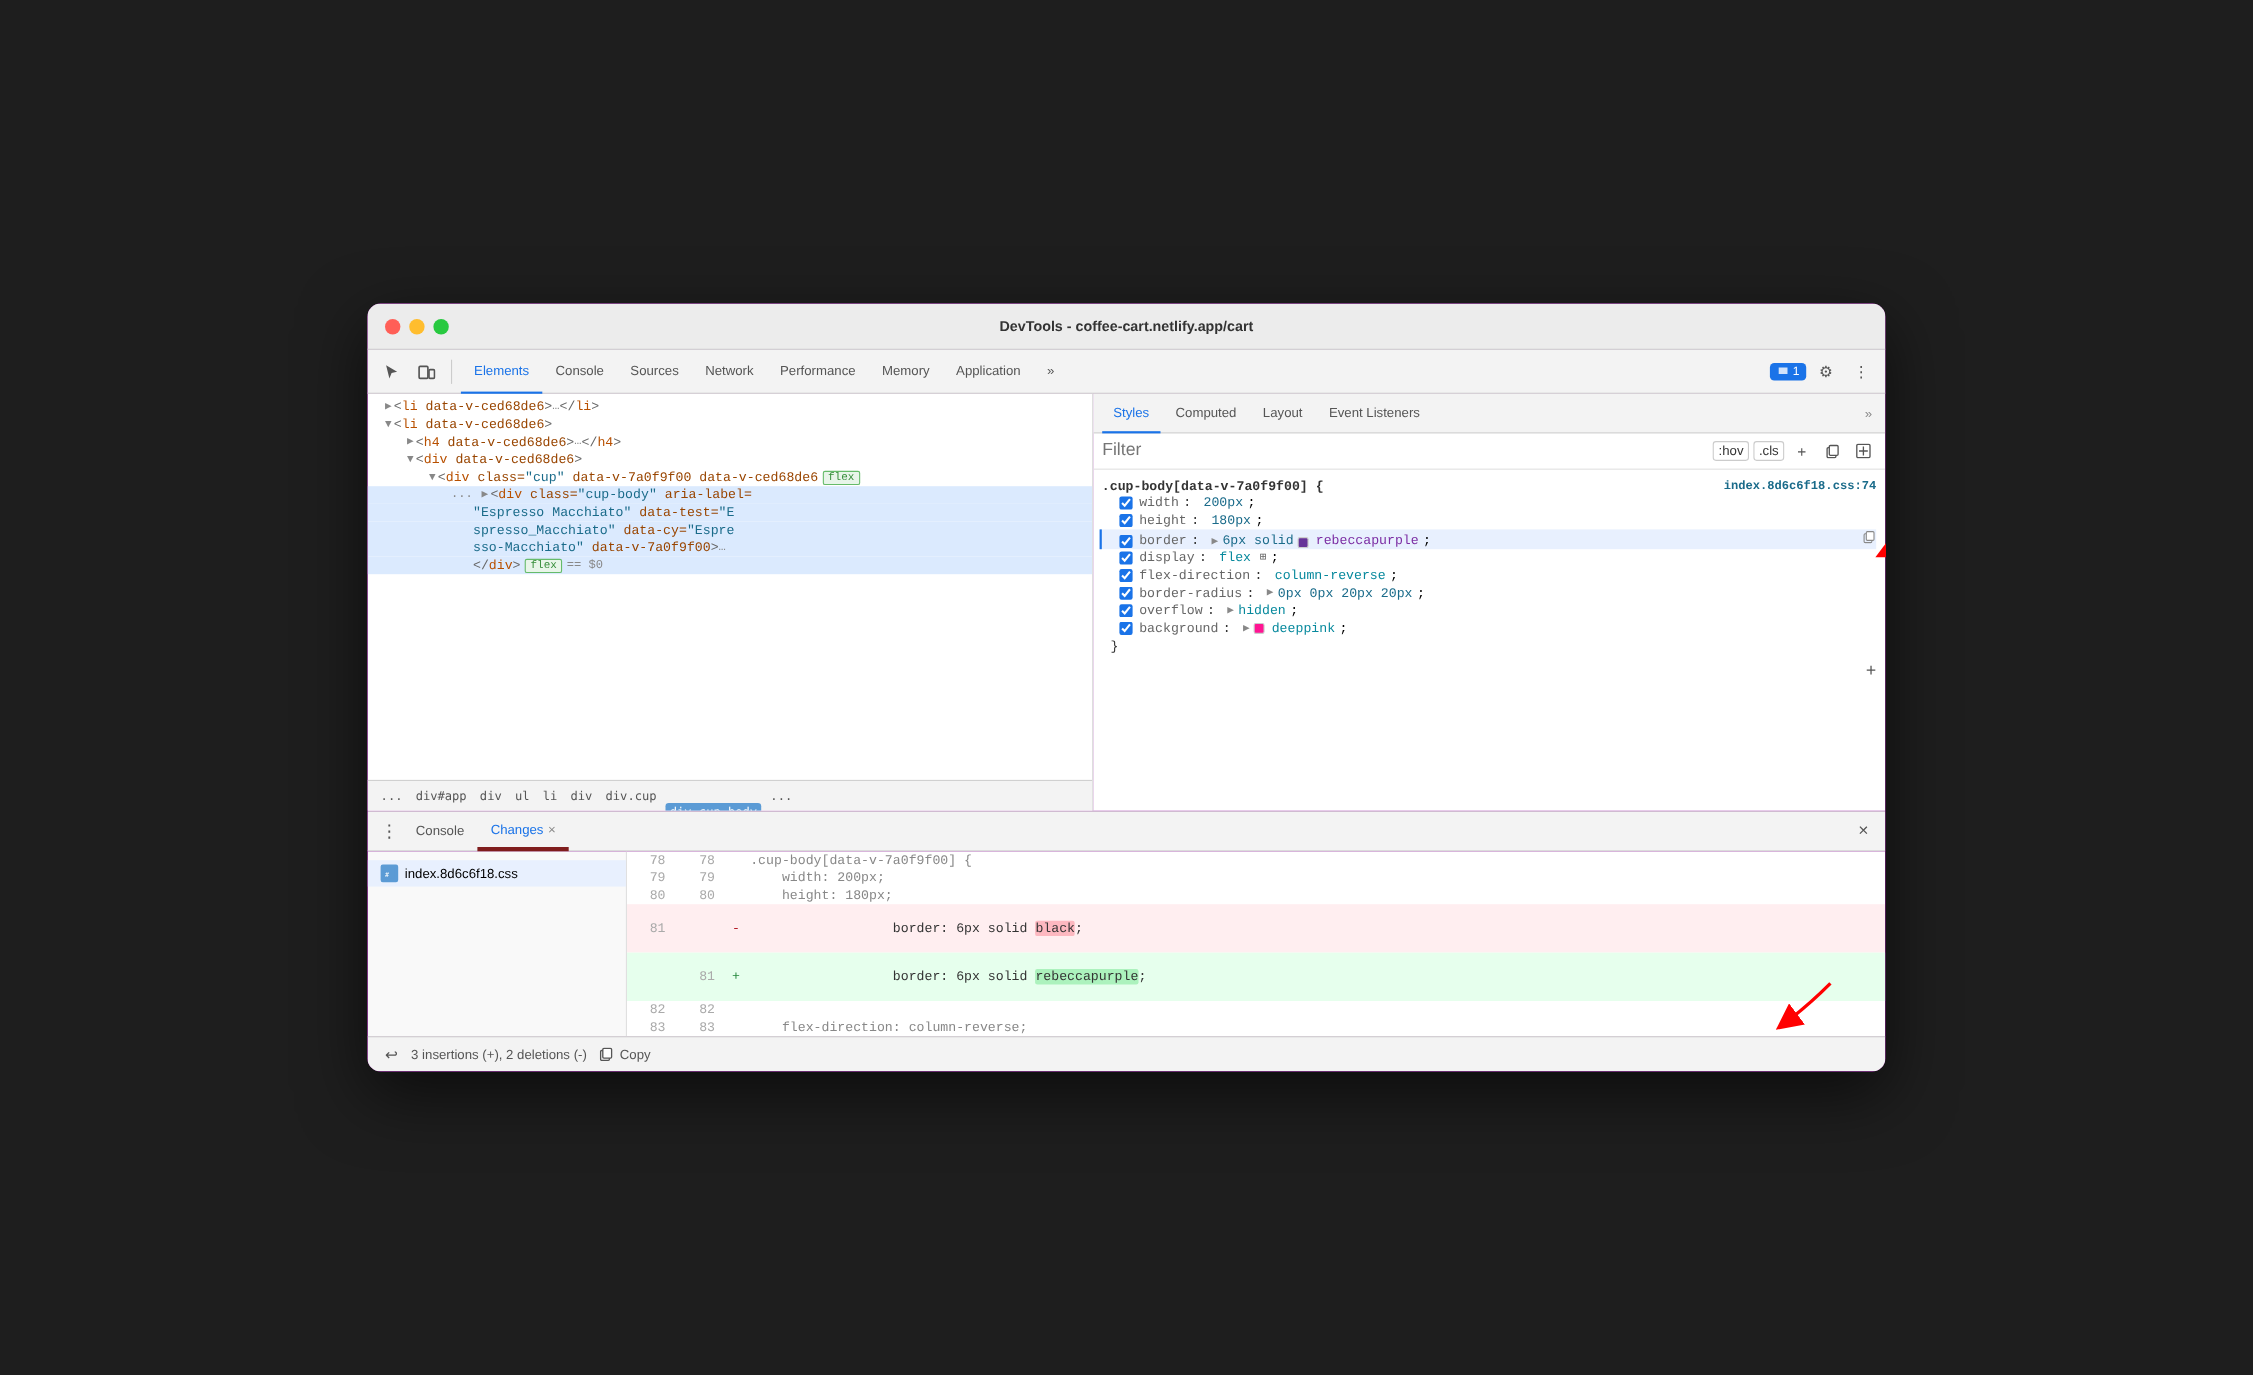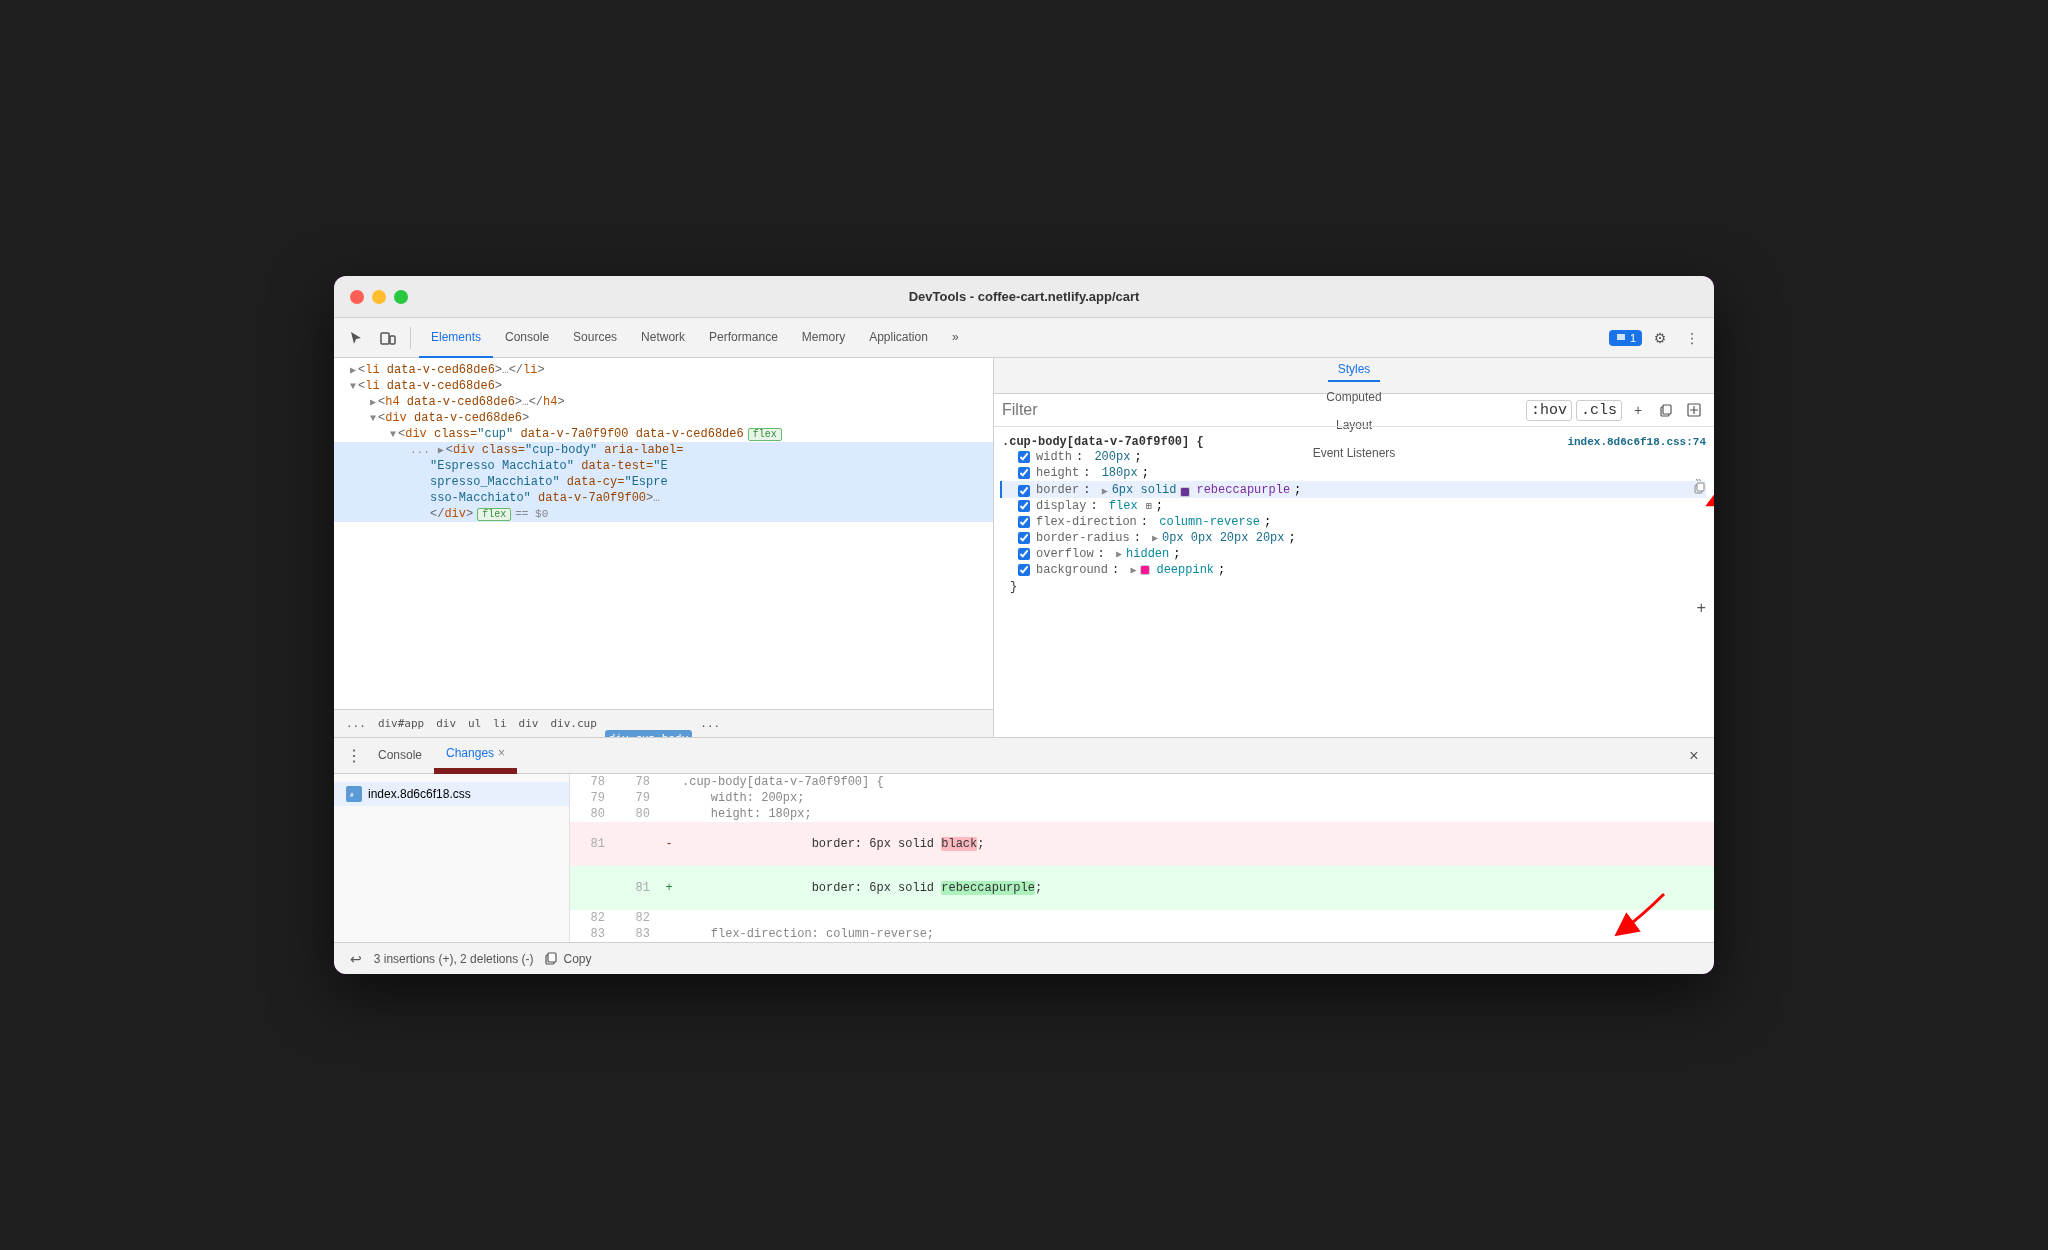--- a/index.html
+++ b/index.html
@@ -214,21 +214,20 @@
       overflow: hidden;
     }
     .styles-tabs {
       display: flex;
       align-items: center;
       border-bottom: 1px solid #d0d0d0;
       background: #f3f3f3;
       padding: 0 8px;
       height: 36px;
       gap: 4px;
-      flex-direction: column;
     }
     .styles-tab {
       padding: 4px 10px;
       font-size: 12px;
       color: #555;
       cursor: pointer;
       border-bottom: 2px solid transparent;
       height: 36px;
       display: flex;
       align-items: center;
@@ -258,27 +257,26 @@
       font-size: 16px;
       background: none;
       font-family: inherit;
     }
     .filter-badges {
       display: flex;
       gap: 4px;
       align-items: center;
     }
     .filter-badge {
-      font-size: 15px;
+      font-size: 12px;
       color: #333;
       padding: 1px 4px;
       border: 1px solid #ccc;
       border-radius: 3px;
       cursor: pointer;
-      font-family: Liberation Mono, monospace;
     }
     .styles-icons {
       display: flex;
       gap: 4px;
       align-items: center;
     }
     .style-icon-btn {
       width: 24px; height: 24px;
       display: flex; align-items: center; justify-content: center;
       cursor: pointer; color: #555; font-size: 14px;
@@ -368,21 +366,21 @@
       height: 36px;
       display: flex;
       align-items: center;
       font-size: 12px;
       color: #555;
       cursor: pointer;
       border-bottom: 2px solid transparent;
     }
     .panel-tab.active {
       color: #1a73e8;
-      border-bottom: 6px solid #7f1d1d;
+      border-bottom: 4px solid #7f1d1d;
       text-align: center;
     }
     .panel-tab-close {
       font-size: 12px;
       color: #888;
       margin-left: 4px;
       cursor: pointer;
     }
     .panel-menu {
       width: 24px; height: 24px;

